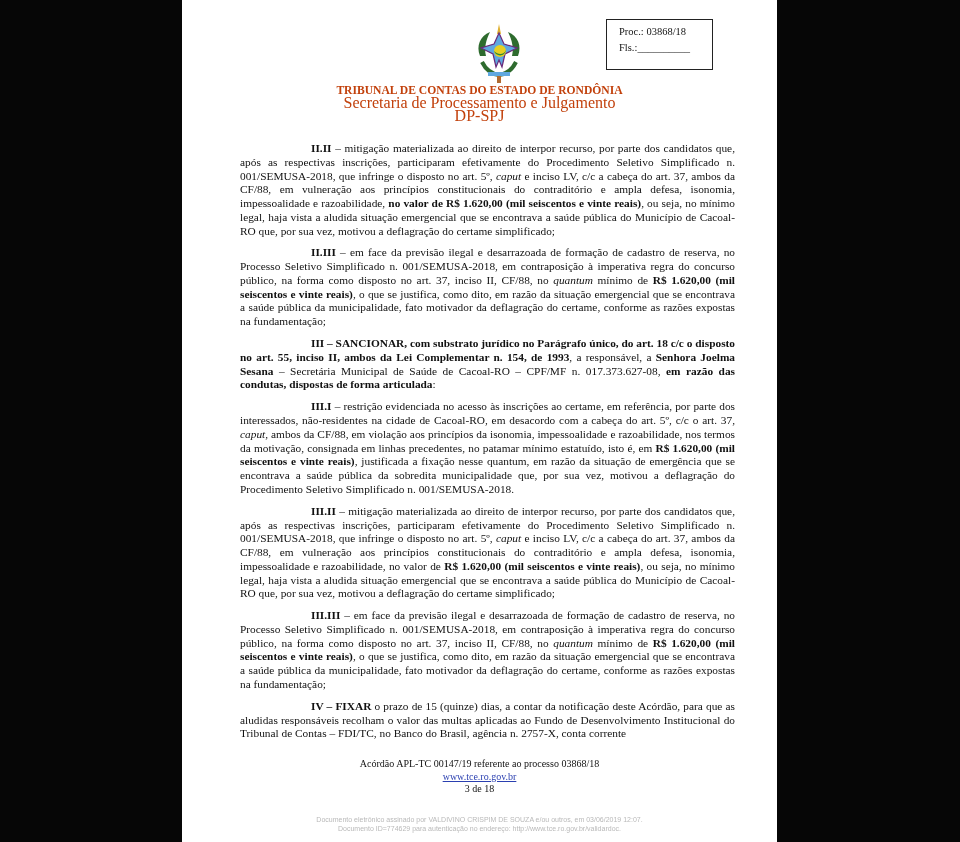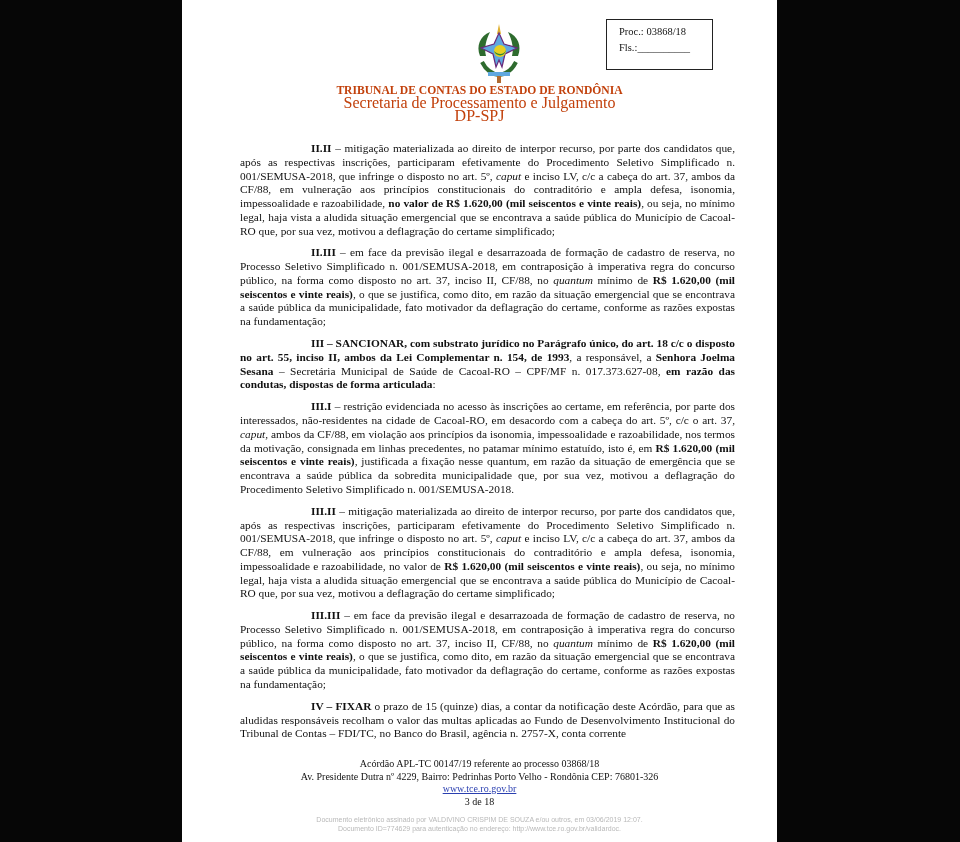--- a/index.html
+++ b/index.html
@@ -78,21 +78,20 @@
       <p><b>II.III</b><span> – em face da previsão ilegal e desarrazoada de formação de cadastro de reserva, no Processo Seletivo Simplificado n. 001/SEMUSA-2018, em contraposição à imperativa regra do concurso público, na forma como disposto no art. 37, inciso II, CF/88, no </span><i>quantum</i><span> mínimo de </span><b>R$ 1.620,00 (mil seiscentos e vinte reais)</b><span>, o que se justifica, como dito, em razão da situação emergencial que se encontrava a saúde pública da municipalidade, fato motivador da deflagração do certame, conforme as razões expostas na fundamentação;</span></p>
       <p><b>III – SANCIONAR, com substrato jurídico no Parágrafo único, do art. 18 c/c o disposto no art. 55, inciso II, ambos da Lei Complementar n. 154, de 1993</b><span>, a responsável, a </span><b>Senhora Joelma Sesana</b><span> – Secretária Municipal de Saúde de Cacoal-RO – CPF/MF n. 017.373.627-08, </span><b>em razão das condutas, dispostas de forma articulada</b><span>:</span></p>
       <p><b>III.I</b><span> – restrição evidenciada no acesso às inscrições ao certame, em referência, por parte dos interessados, não-residentes na cidade de Cacoal-RO, em desacordo com a cabeça do art. 5º, c/c o art. 37, </span><i>caput</i><span>, ambos da CF/88,  em violação aos princípios da isonomia, impessoalidade e razoabilidade, nos termos da motivação, consignada em linhas precedentes, no patamar mínimo estatuído, isto é, em </span><b>R$ 1.620,00 (mil seiscentos e vinte reais)</b><span>, justificada a fixação nesse quantum, em razão da situação de emergência que se encontrava a saúde pública da sobredita municipalidade que, por sua vez, motivou a deflagração do Procedimento Seletivo Simplificado n. 001/SEMUSA-2018.</span></p>
       <p><b>III.II</b><span> – mitigação materializada ao direito de interpor recurso, por parte dos candidatos que, após as respectivas inscrições, participaram efetivamente do Procedimento Seletivo Simplificado n. 001/SEMUSA-2018, que infringe o disposto no art. 5º, </span><i>caput</i><span> e inciso LV, c/c a cabeça do art. 37, ambos da CF/88, em vulneração aos princípios constitucionais do contraditório e ampla defesa, isonomia, impessoalidade e razoabilidade, no valor de </span><b>R$ 1.620,00 (mil seiscentos e vinte reais)</b><span>, ou seja, no mínimo legal, haja vista a aludida situação emergencial que se encontrava a saúde pública do Município de Cacoal-RO que, por sua vez, motivou a deflagração do certame simplificado;</span></p>
       <p><b>III.III</b><span> – em face da previsão ilegal e desarrazoada de formação de cadastro de reserva, no Processo Seletivo Simplificado n. 001/SEMUSA-2018, em contraposição à imperativa regra do concurso público, na forma como disposto no art. 37, inciso II, CF/88, no </span><i>quantum</i><span> mínimo de </span><b>R$ 1.620,00 (mil seiscentos e vinte reais)</b><span>, o que se justifica, como dito, em razão da situação emergencial que se encontrava a saúde pública da municipalidade, fato motivador da deflagração do certame, conforme as razões expostas na fundamentação;</span></p>
       <p><b>IV – FIXAR</b><span> o prazo de 15 (quinze) dias, a contar da notificação deste Acórdão, para que as aludidas responsáveis recolham o valor das multas aplicadas ao Fundo de Desenvolvimento Institucional do Tribunal de Contas – FDI/TC, no Banco do Brasil, agência n. 2757-X, conta corrente</span></p>
     </div>
 
   <div class="footer">
     <div>Acórdão APL-TC 00147/19 referente ao processo 03868/18</div>
-    <div>Av. Presidente Dutra nº 4229, Bairro: Pedrinhas Porto Velho - Rondônia CEP: 76801-326</div>
     <div><a>www.tce.ro.gov.br</a></div>
     <div>3 de 18</div>
   </div>
 
   <div class="watermark">
     <div>Documento eletrônico assinado por VALDIVINO CRISPIM DE SOUZA e/ou outros, em 03/06/2019 12:07.</div>
     <div>Documento ID=774629   para autenticação no endereço: http://www.tce.ro.gov.br/validardoc.</div>
   </div>
 </div>
 

